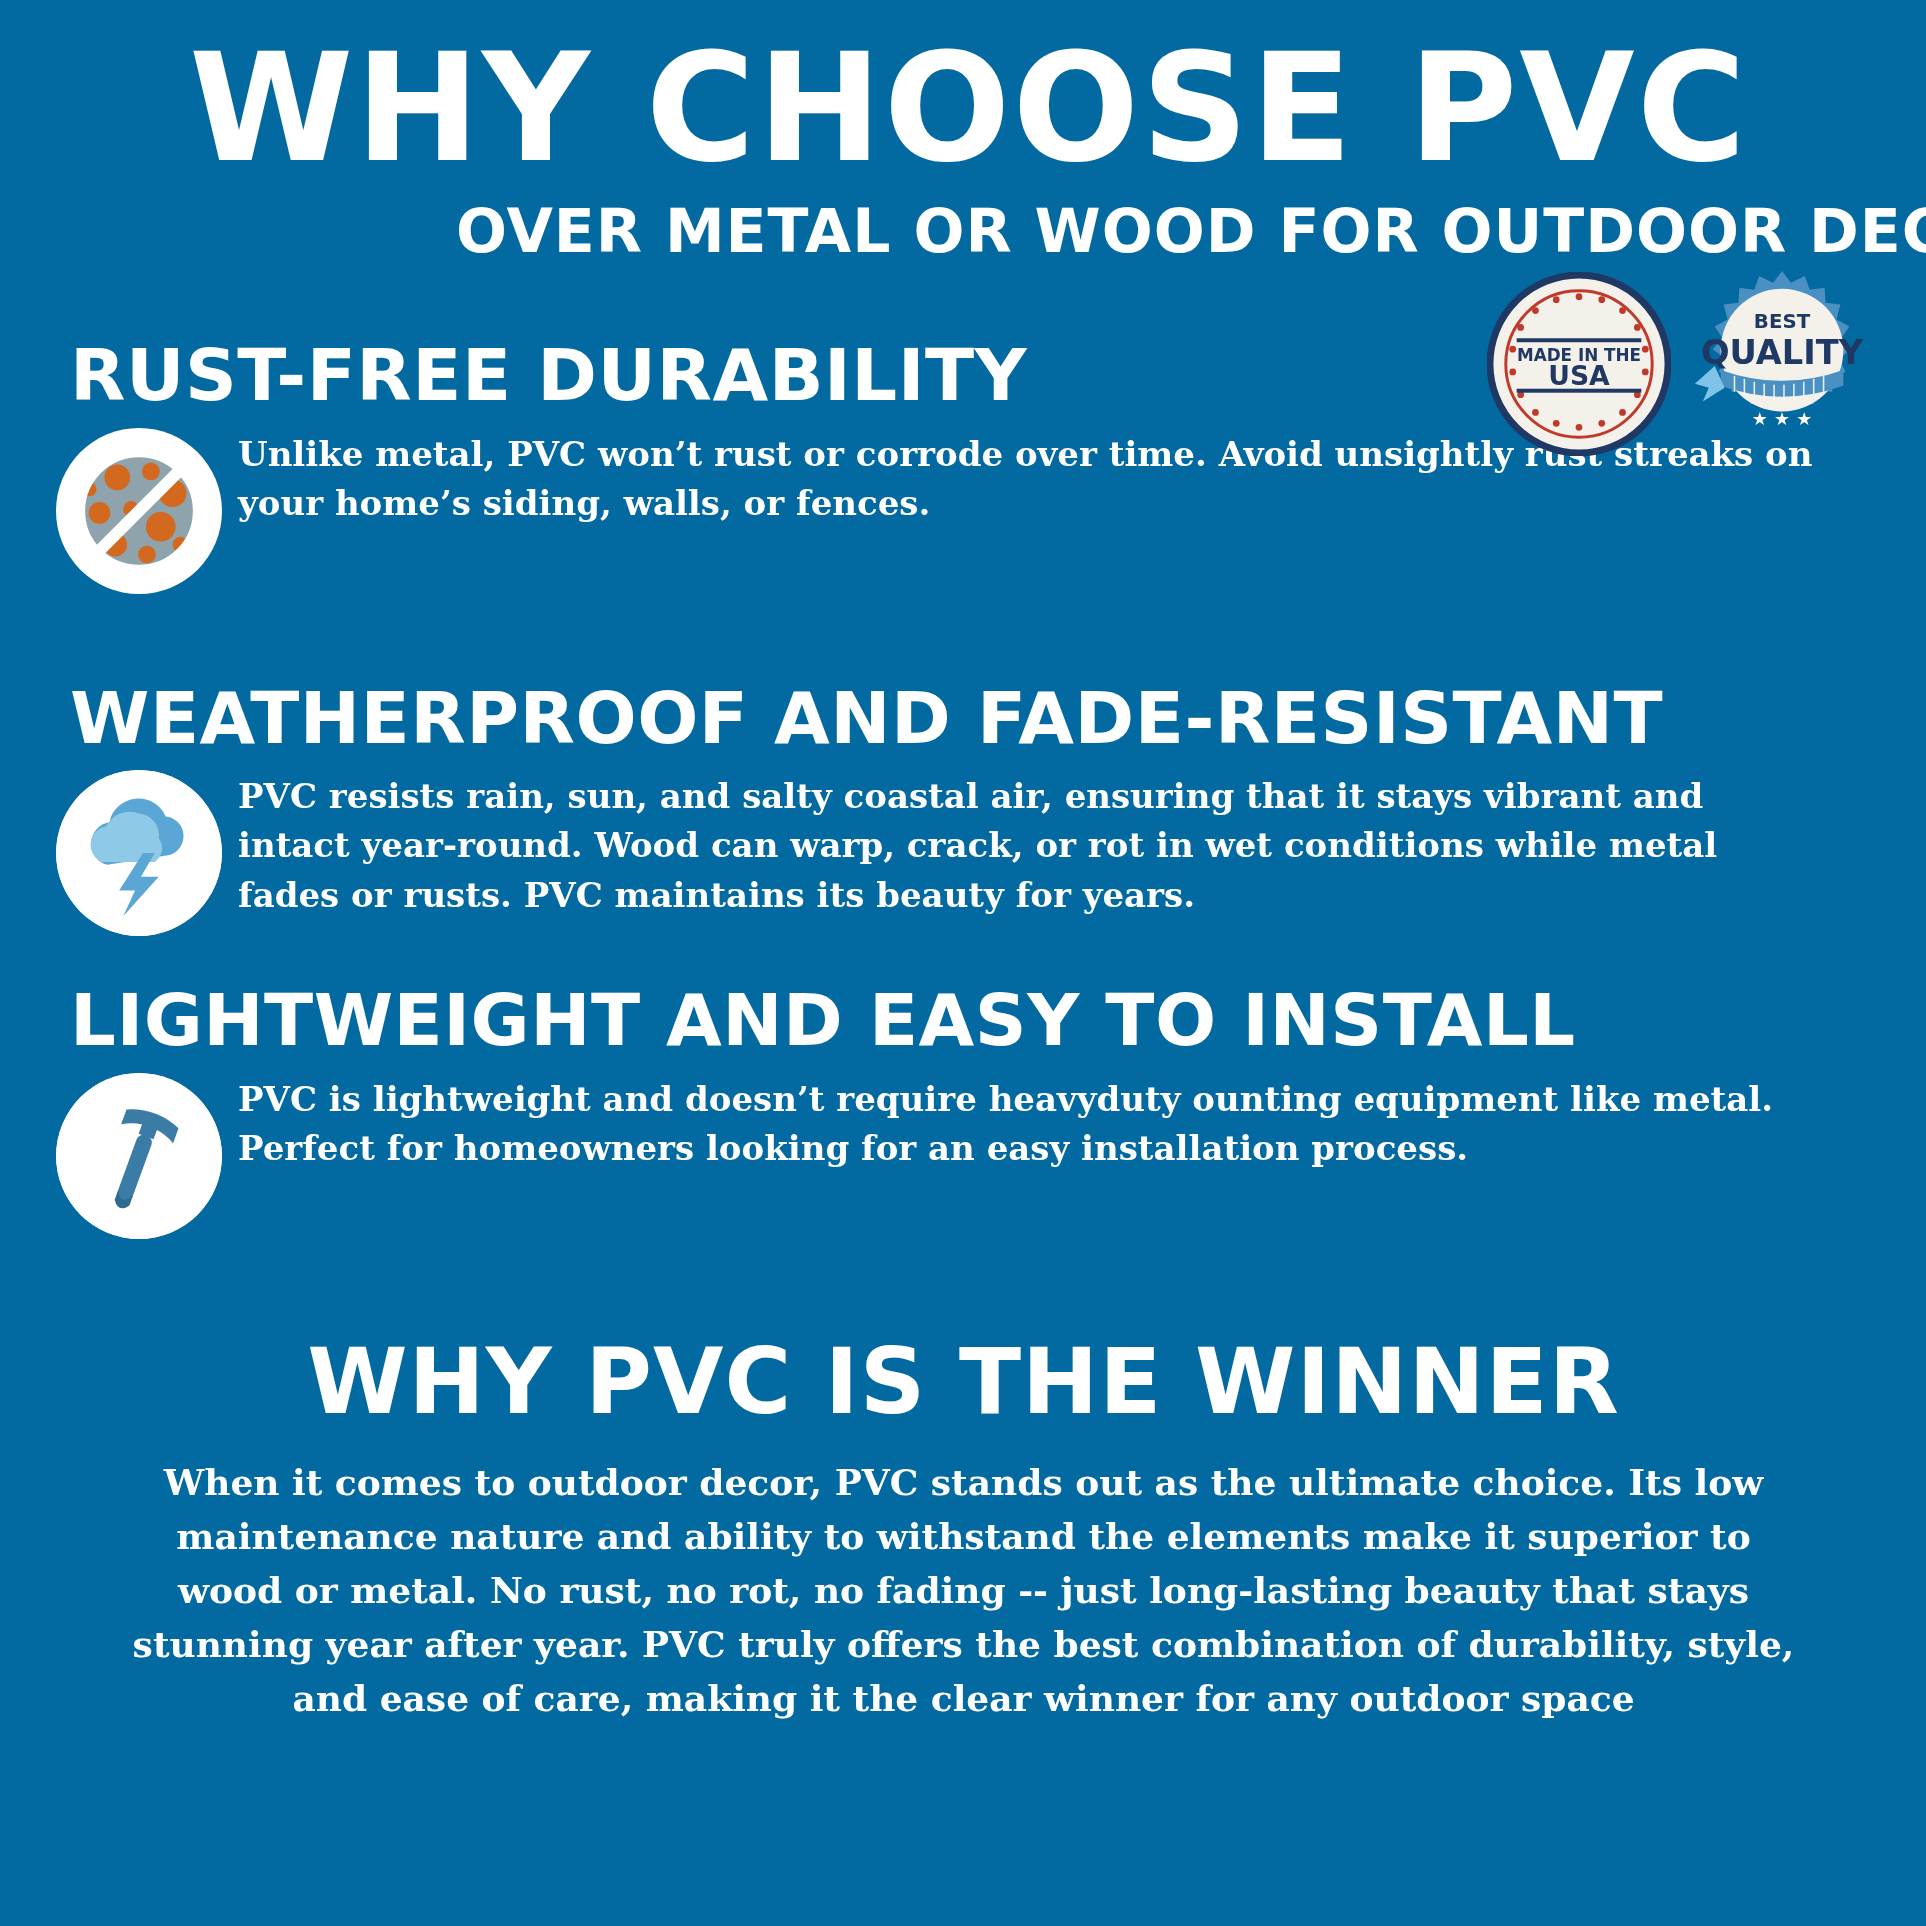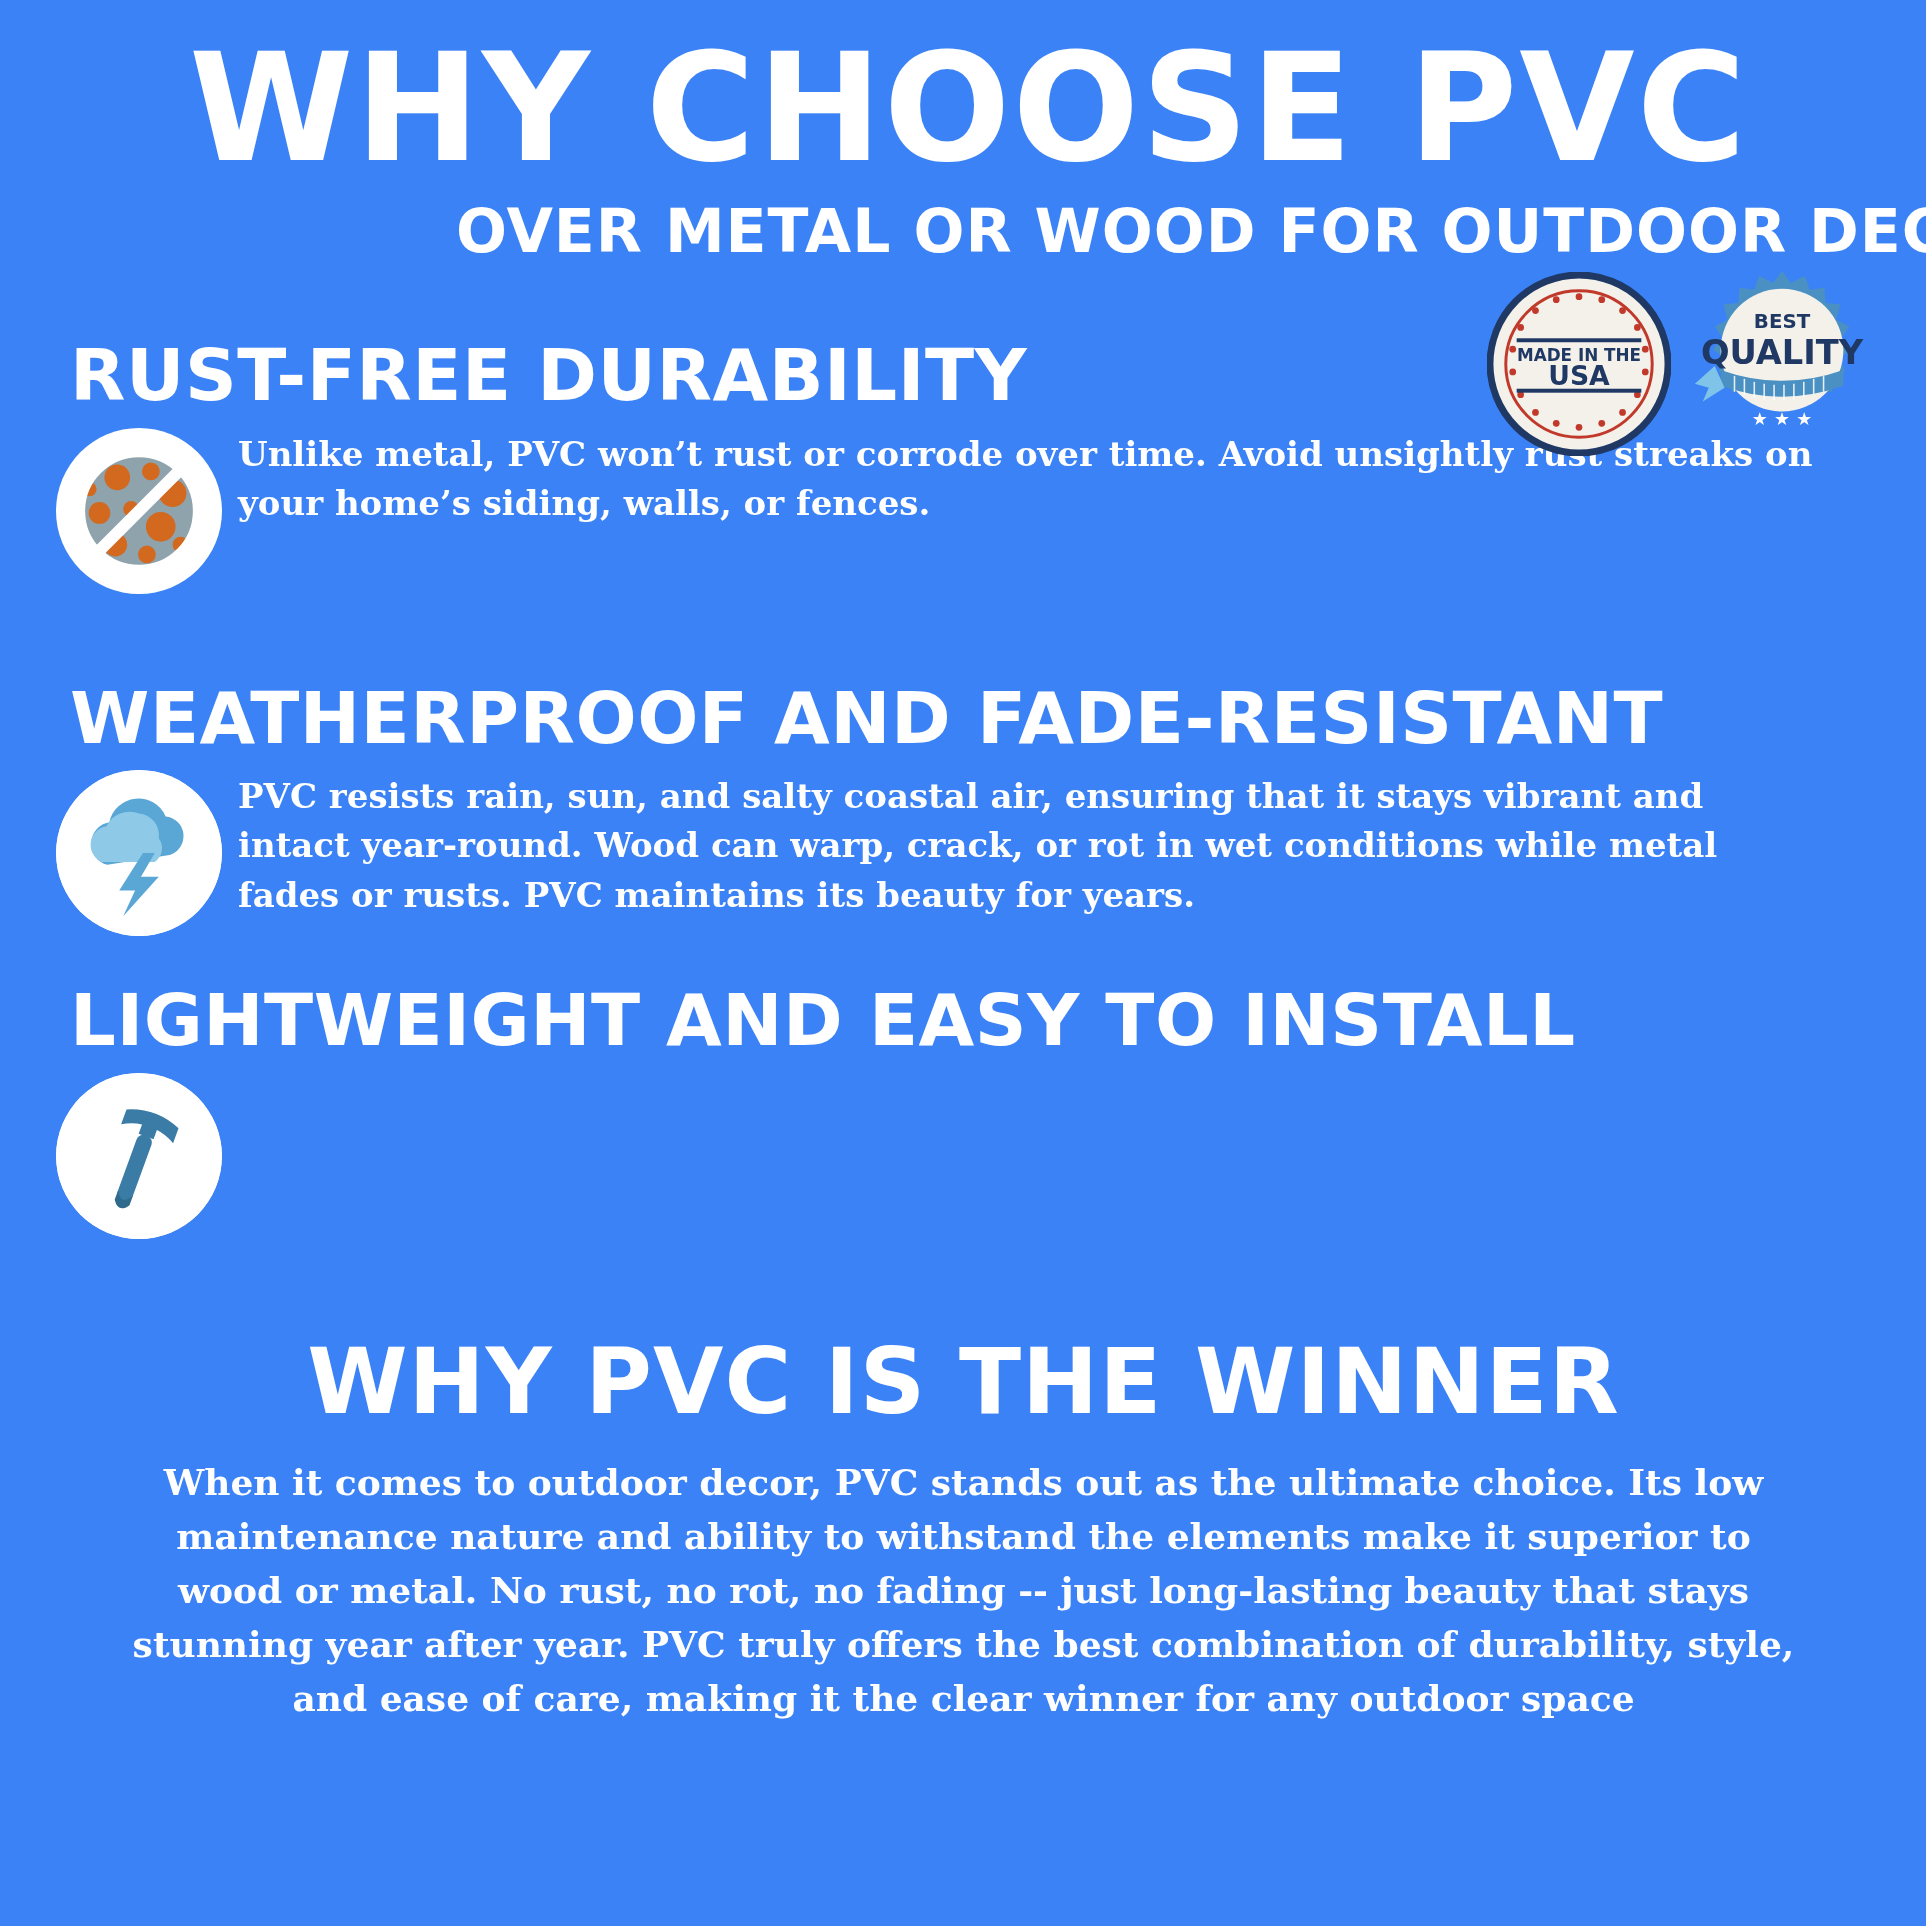--- a/index.html
+++ b/index.html
@@ -10,21 +10,21 @@
     width: 1927px;
     height: 1927px;
     background: #3ec08c;
     font-family: "Liberation Sans", sans-serif;
     overflow: hidden;
   }
   .page {
     position: relative;
     width: 1927px;
     height: 1927px;
-    background: #3b82f6;
+    background: #0369a1;
     box-sizing: border-box;
     padding: 34px 40px 0 40px;
   }
 
   
   .header {
     text-align: center;
     position: relative;
   }
   .title-main {
@@ -275,20 +275,21 @@
           <svg width="166" height="166" viewBox="0 0 168 168">
             <circle cx="84" cy="84" r="84" fill="#ffffff"></circle>
             <g transform="rotate(20 84 84)">
               <path d="M56 44 q28 -12 56 0 l0 16 q-10 -6 -20 -7 l0 10 -16 0 0 -10 q-10 1 -20 7 Z" fill="#3a7ca5"></path>
               <rect x="76" y="62" width="16" height="70" rx="7" fill="#3a7ca5"></rect>
               <path d="M76 124 q8 14 16 0 l0 10 q-8 12 -16 0 Z" fill="#2f6a8d"></path>
             </g>
           </svg>
         </div>
       </div>
+      <div class="section-text">PVC is lightweight and doesn’t require heavyduty ounting equipment like metal. Perfect for homeowners looking for an easy installation process.</div>
     </div>
   </div>
 
   <div class="final">
     <div class="final-title-2">WHY PVC IS THE WINNER</div>
     <div class="final-body">When it comes to outdoor decor, PVC stands out as the ultimate choice. Its low maintenance nature and ability to withstand the elements make it superior to wood or metal. No rust, no rot, no fading -- just long-lasting beauty that stays stunning year after year. PVC truly offers the best combination of durability, style, and ease of care, making it the clear winner for any outdoor space</div>
   </div>
 
 </div>
 

